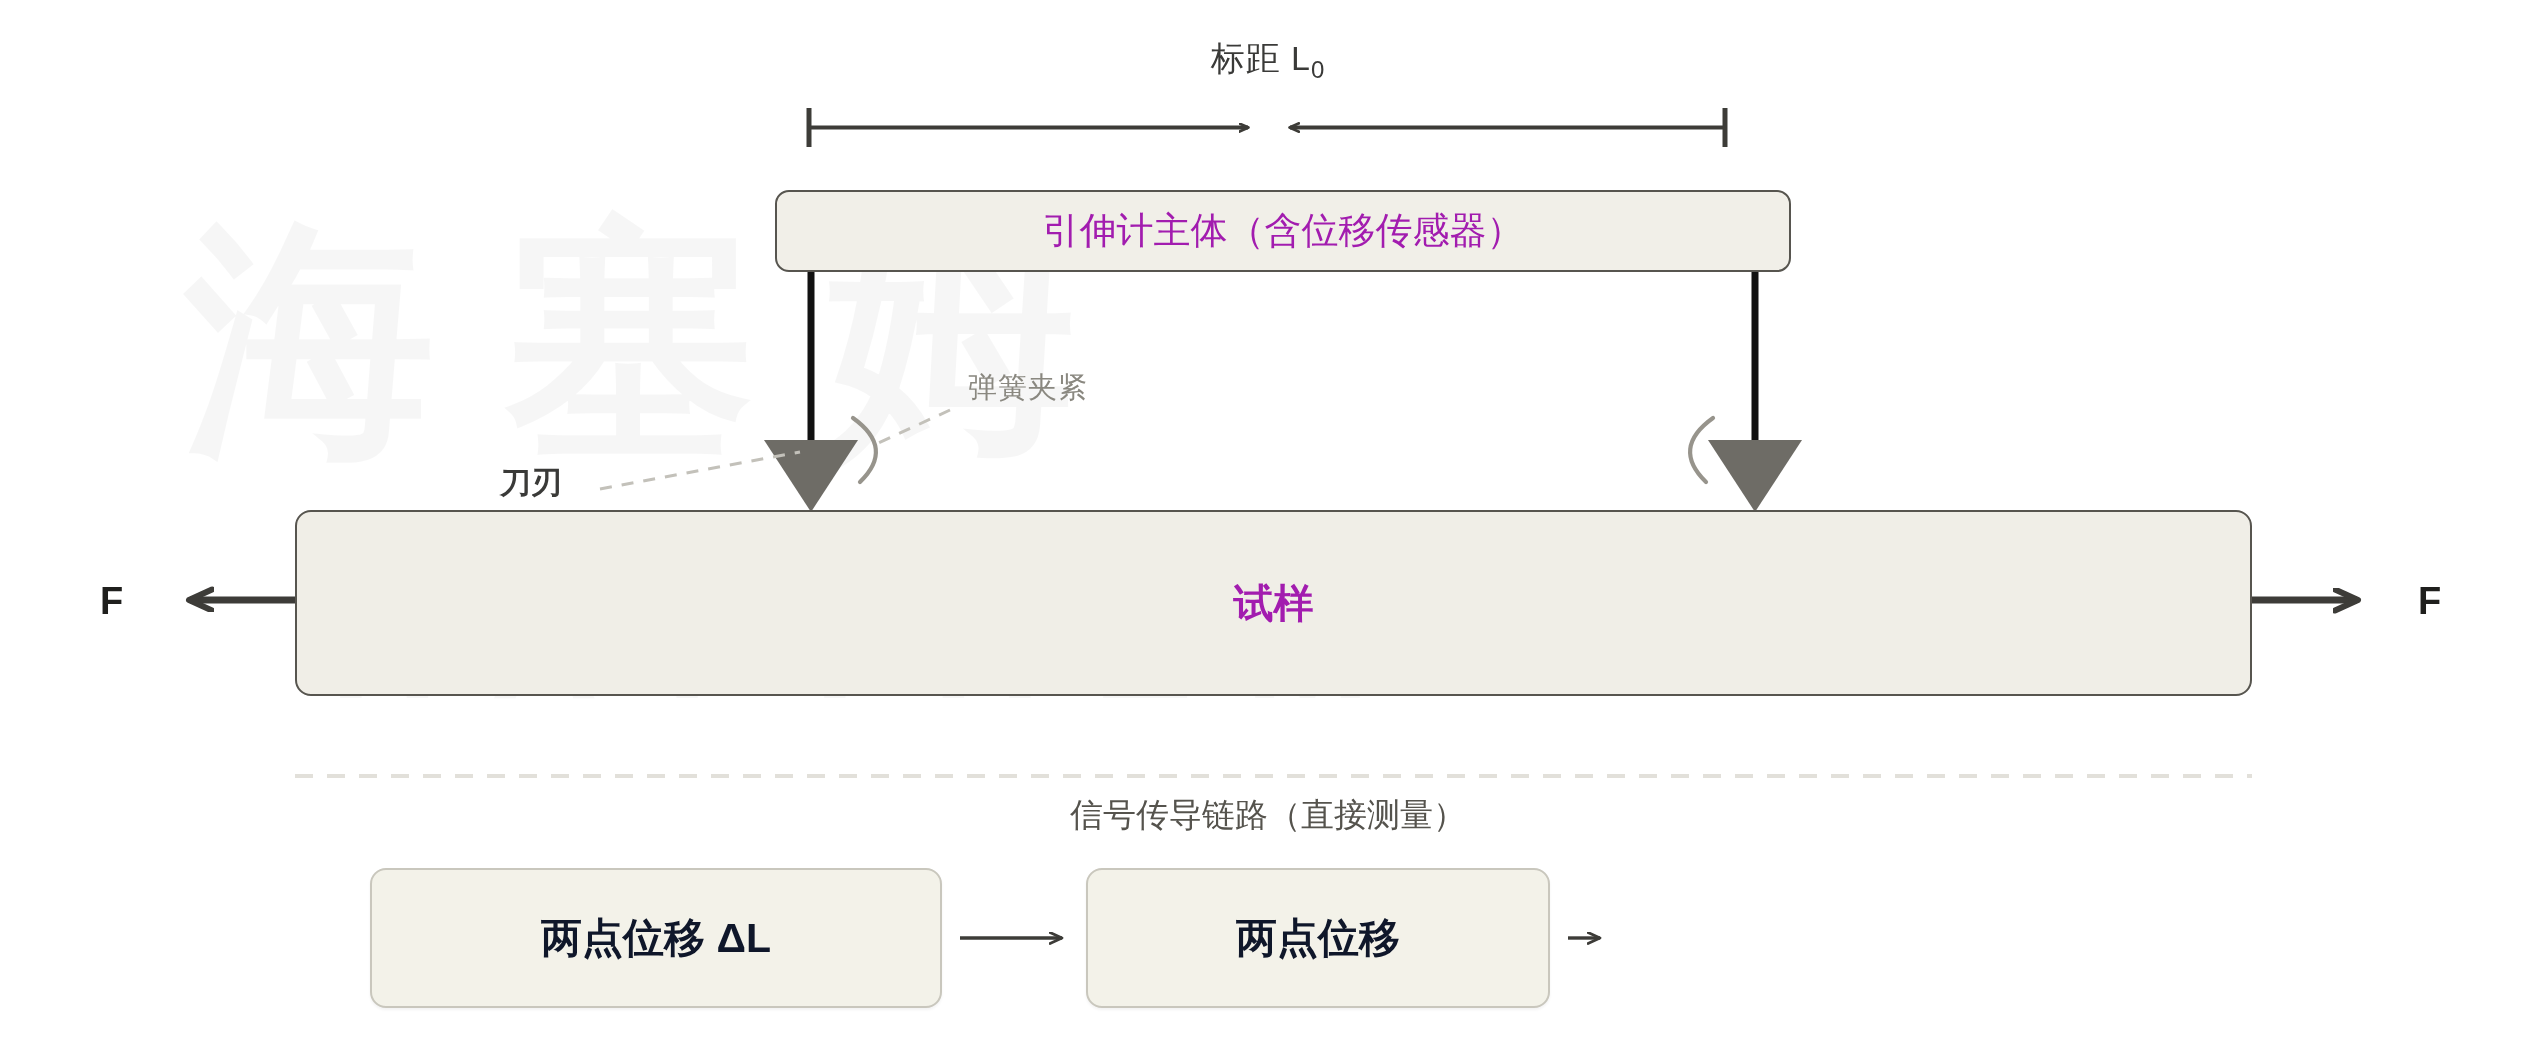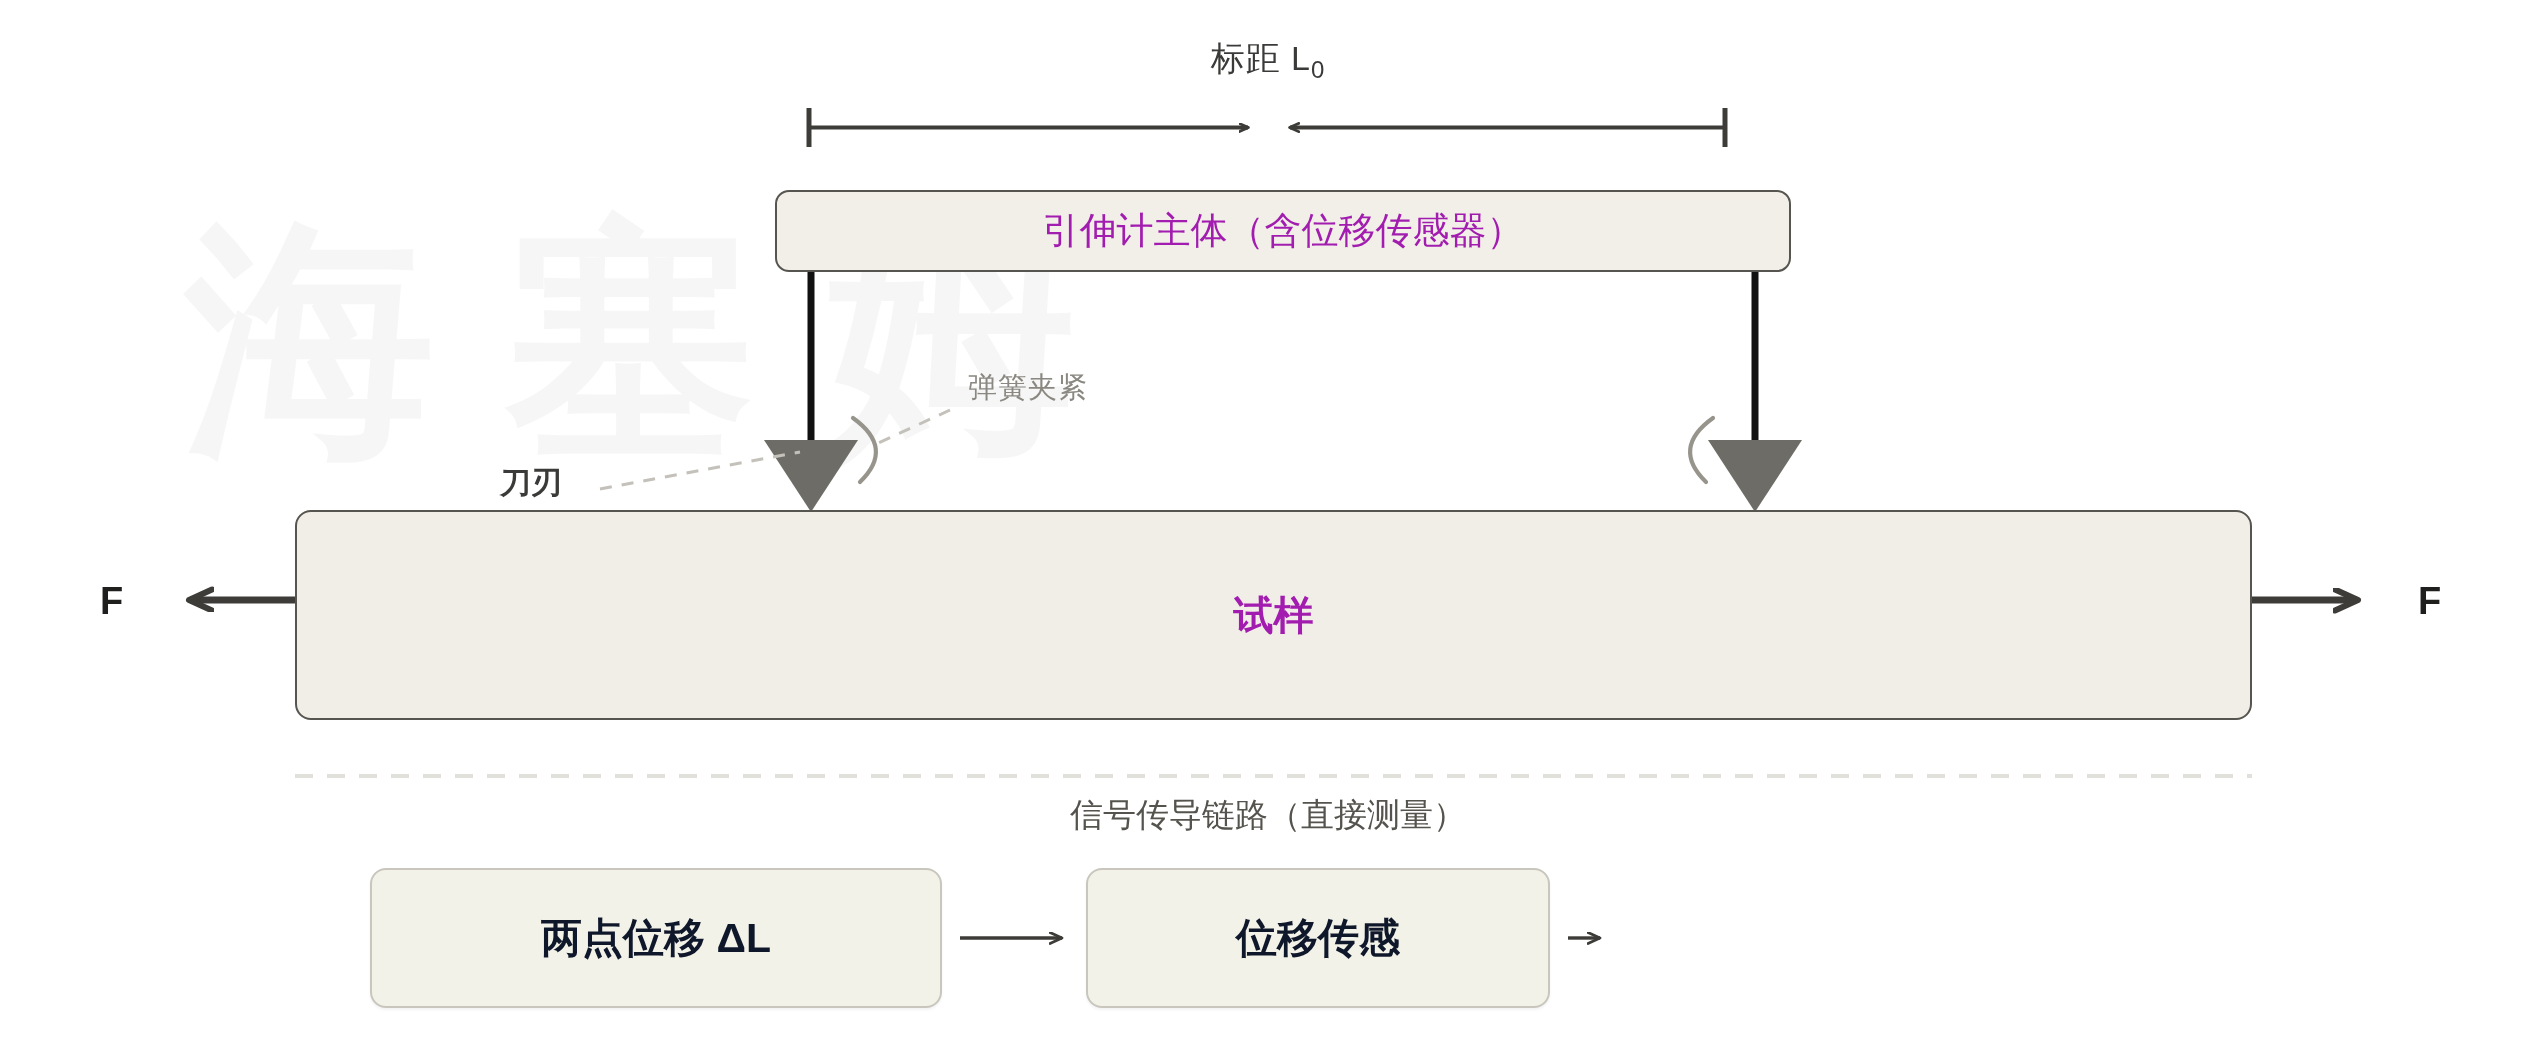--- a/index.html
+++ b/index.html
@@ -61,21 +61,21 @@
     border-radius:14px;
     display:flex;align-items:center;justify-content:center;
     color:#a21caf;
   }
   #ext-body{
     left:775px;top:190px;width:1016px;height:82px;
     font-size:37px;
     border-radius:14px;
   }
   #specimen{
-    left:295px;top:510px;width:1957px;height:210px;
+    left:295px;top:510px;width:1957px;height:186px;
     font-size:40px;font-weight:700;
     border-radius:16px;
     background:#f0eee7;
     z-index:1;
   }
 
   .force-label{
     font-size:38px;font-weight:700;color:#1f1f1d;
   }
   #force-left{left:100px;top:580px;}
@@ -208,17 +208,17 @@
 
     <div class="abs force-label" id="force-left">F</div>
     <div class="abs force-label" id="force-right">F</div>
 
     <div class="abs" id="section-title">信号传导链路（直接测量）</div>
 
     <div class="flow" id="flow1">
       <span>两点位移 ΔL</span>
     </div>
     <div class="flow" id="flow2">
-      <span>位移传感</span>
+      <span>两点位移</span>
     </div>
 
   </div>
 </div>
 
 </body></html>

